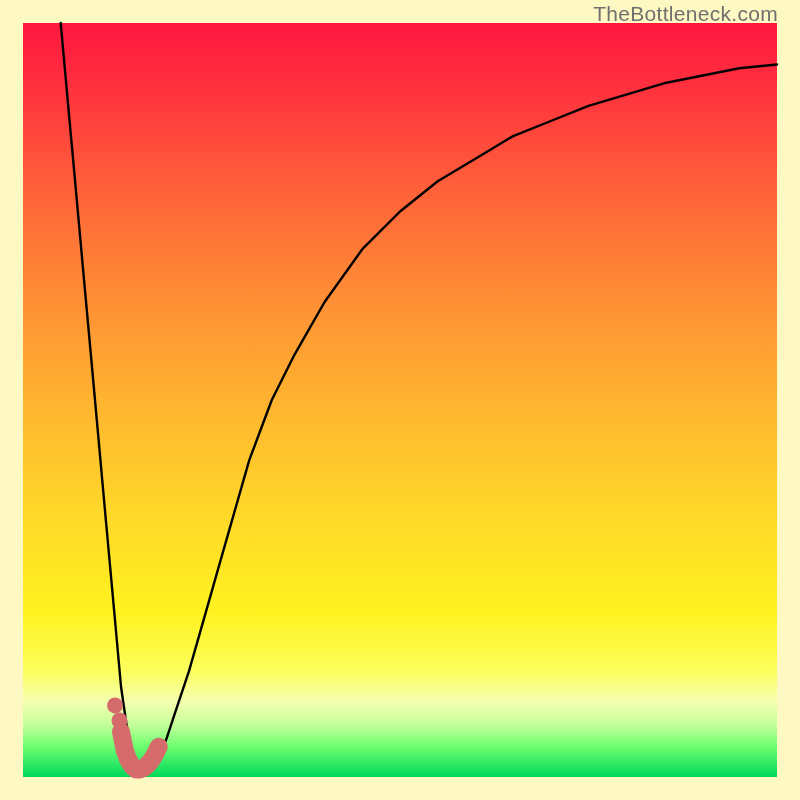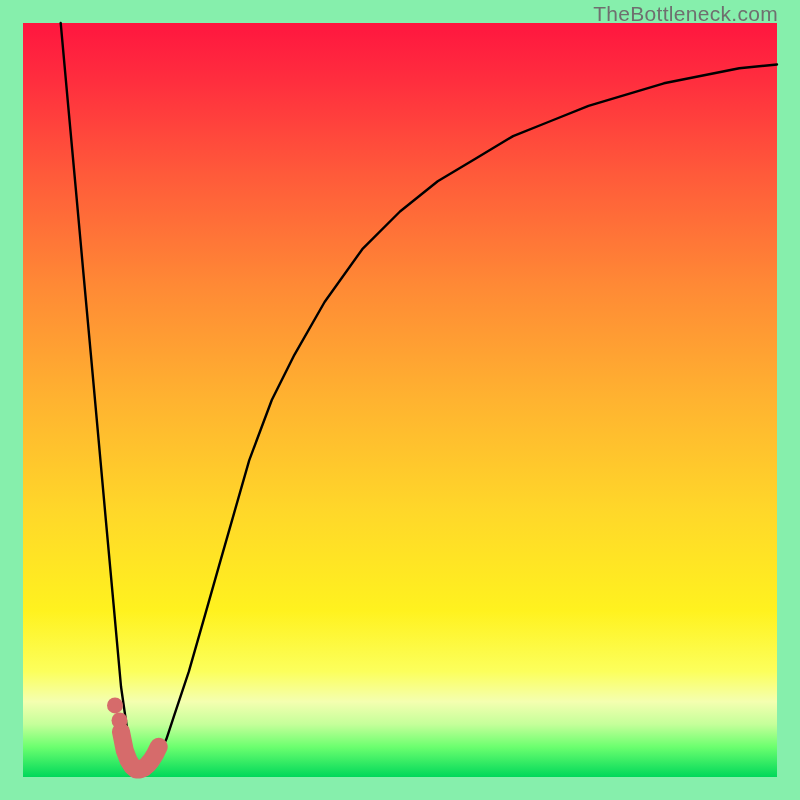--- a/index.html
+++ b/index.html
@@ -10,21 +10,21 @@
     background: #000;
     overflow: hidden;
     font-family: Arial, Helvetica, sans-serif;
   }
   .frame {
     position: absolute;
     left: 0;
     top: 0;
     width: 800px;
     height: 800px;
-    background: #86efac;
+    background: #fef9c3;
   }
   .plot {
     position: absolute;
     left: 23px;
     top: 23px;
     width: 754px;
     height: 754px;
     
     background: linear-gradient(
       to bottom,

